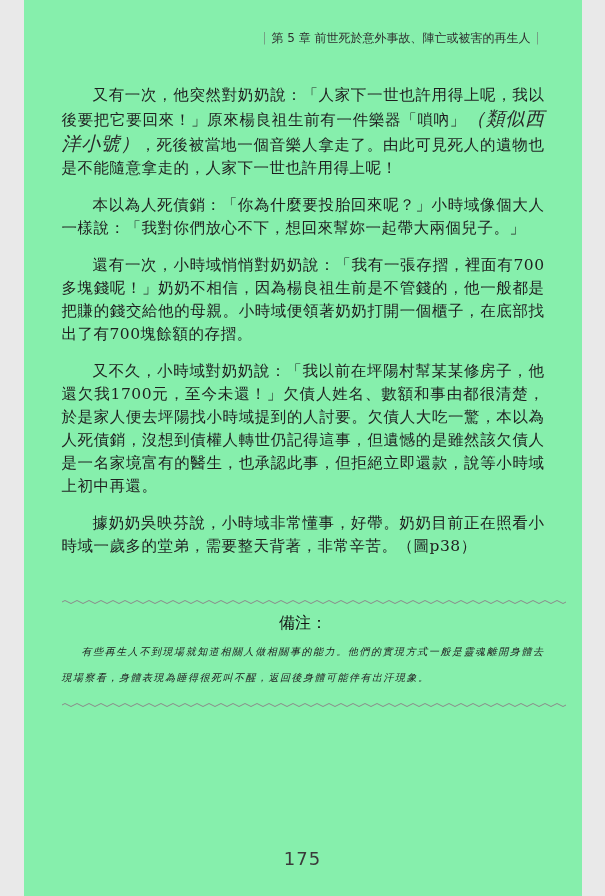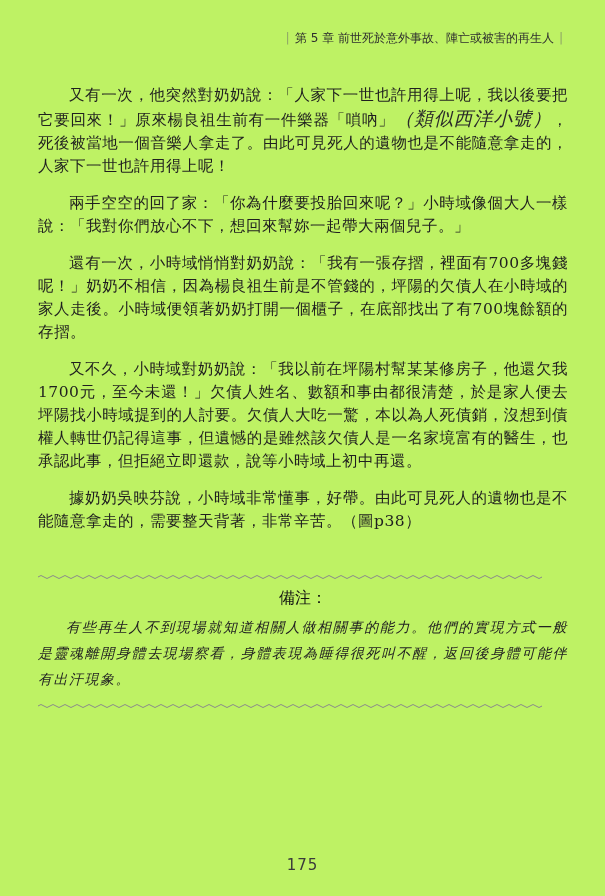--- a/index.html
+++ b/index.html
@@ -2,24 +2,24 @@
 <html lang="zh-Hant"><head>
 <meta charset="utf-8">
 <style>
   html, body {
     margin: 0;
     padding: 0;
     background: #e9e9e9;
   }
   .page {
     position: relative;
-    width: 605px;
+    width: 558px;
     height: 896px;
     margin: 0 auto;
-    background: #bef264;
+    background: #86efac;
     box-sizing: border-box;
     padding: 30px 37px 0 38px;
     overflow: hidden;
     color: #1f1f1f;
   }
   .running-head {
     text-align: right;
     font-family: "DejaVu Sans", "Liberation Sans", sans-serif;
     font-size: 12px;
     line-height: 16px;
@@ -61,60 +61,59 @@
     font-size: 16px;
     font-weight: 500;
     color: #111111;
     line-height: 22px;
     text-align: center;
   }
   .remarks-text {
     margin: 5px 0 10px 0;
     font-family: "DejaVu Serif", "Liberation Serif", serif;
     font-style: italic;
-    font-size: 14px;
+    font-size: 10px;
     line-height: 26px;
     letter-spacing: 1.5px;
     text-indent: 2em;
     text-align: justify;
     color: #222222;
   }
   .page-footer {
     position: absolute;
     left: 0;
     right: 0;
     top: 848px;
     text-align: center;
     font-family: "DejaVu Sans", "Liberation Sans", sans-serif;
-    font-size: 15px;
+    font-size: 18px;
     letter-spacing: 1px;
     color: #3a3a3a;
-    margin-top: 8px;
   }
 </style>
 </head>
 <body>
 
 <div class="page">
 
   <header class="running-head">
     <span class="bar">|</span><span>第 5 章 前世死於意外事故、陣亡或被害的再生人</span><span class="bar">|</span>
   </header>
 
   <main class="body-text">
     <p><span>又有一次，他突然對奶奶說：「人家下一世也許用得上呢，我以後要把它要回來！」原來楊良祖生前有一件樂器「嗩吶」</span><span class="kai">（類似西洋小號）</span><span>，死後被當地一個音樂人拿走了。由此可見死人的遺物也是不能隨意拿走的，人家下一世也許用得上呢！</span></p>
 
-    <p>兩手空空的回了家：「你為什麼要投胎回來呢？」小時域像個大人一樣說：「我對你們放心不下，想回來幫妳一起帶大兩個兒子。」</p>
+    <p>本以為人死債銷：「你為什麼要投胎回來呢？」小時域像個大人一樣說：「我對你們放心不下，想回來幫妳一起帶大兩個兒子。」</p>
 
-    <p>還有一次，小時域悄悄對奶奶說：「我有一張存摺，裡面有700多塊錢呢！」奶奶不相信，因為楊良祖生前是不管錢的，坪陽的欠債人在小時域的家人走後。小時域便領著奶奶打開一個櫃子，在底部找出了有700塊餘額的存摺。</p>
+    <p>還有一次，小時域悄悄對奶奶說：「我有一張存摺，裡面有700多塊錢呢！」奶奶不相信，因為楊良祖生前是不管錢的，他一般都是把賺的錢交給他的母親。小時域便領著奶奶打開一個櫃子，在底部找出了有700塊餘額的存摺。</p>
 
     <p>又不久，小時域對奶奶說：「我以前在坪陽村幫某某修房子，他還欠我1700元，至今未還！」欠債人姓名、數額和事由都很清楚，於是家人便去坪陽找小時域提到的人討要。欠債人大吃一驚，本以為人死債銷，沒想到債權人轉世仍記得這事，但遺憾的是雖然該欠債人是一名家境富有的醫生，也承認此事，但拒絕立即還款，說等小時域上初中再還。</p>
 
 
-    <p>據奶奶吳映芬說，小時域非常懂事，好帶。由此可見死人的遺物也是不能隨意拿走的，需要整天背著，非常辛苦。（圖p38）</p>
+    <p>據奶奶吳映芬說，小時域非常懂事，好帶。奶奶目前正在照看小時域一歲多的堂弟，需要整天背著，非常辛苦。（圖p38）</p>
   </main>
 
   <section class="remarks">
     <svg class="wavy-rule" width="507" height="7" aria-hidden="true">
       <path d="M0 4 q3 -3 6 0 t6 0 t6 0 t6 0 t6 0 t6 0 t6 0 t6 0 t6 0 t6 0 t6 0 t6 0 t6 0 t6 0 t6 0 t6 0 t6 0 t6 0 t6 0 t6 0 t6 0 t6 0 t6 0 t6 0 t6 0 t6 0 t6 0 t6 0 t6 0 t6 0 t6 0 t6 0 t6 0 t6 0 t6 0 t6 0 t6 0 t6 0 t6 0 t6 0 t6 0 t6 0 t6 0 t6 0 t6 0 t6 0 t6 0 t6 0 t6 0 t6 0 t6 0 t6 0 t6 0 t6 0 t6 0 t6 0 t6 0 t6 0 t6 0 t6 0 t6 0 t6 0 t6 0 t6 0 t6 0 t6 0 t6 0 t6 0 t6 0 t6 0 t6 0 t6 0 t6 0 t6 0 t6 0 t6 0 t6 0 t6 0 t6 0 t6 0 t6 0 t6 0 t6 0 t6 0" fill="none" stroke="#8a8a8a" stroke-width="1"></path>
     </svg>
     <div class="remarks-label">備注：</div>
     <p class="remarks-text">有些再生人不到現場就知道相關人做相關事的能力。他們的實現方式一般是靈魂離開身體去現場察看，身體表現為睡得很死叫不醒，返回後身體可能伴有出汗現象。</p>
     <svg class="wavy-rule" width="507" height="7" aria-hidden="true">
       <path d="M0 4 q3 -3 6 0 t6 0 t6 0 t6 0 t6 0 t6 0 t6 0 t6 0 t6 0 t6 0 t6 0 t6 0 t6 0 t6 0 t6 0 t6 0 t6 0 t6 0 t6 0 t6 0 t6 0 t6 0 t6 0 t6 0 t6 0 t6 0 t6 0 t6 0 t6 0 t6 0 t6 0 t6 0 t6 0 t6 0 t6 0 t6 0 t6 0 t6 0 t6 0 t6 0 t6 0 t6 0 t6 0 t6 0 t6 0 t6 0 t6 0 t6 0 t6 0 t6 0 t6 0 t6 0 t6 0 t6 0 t6 0 t6 0 t6 0 t6 0 t6 0 t6 0 t6 0 t6 0 t6 0 t6 0 t6 0 t6 0 t6 0 t6 0 t6 0 t6 0 t6 0 t6 0 t6 0 t6 0 t6 0 t6 0 t6 0 t6 0 t6 0 t6 0 t6 0 t6 0 t6 0 t6 0" fill="none" stroke="#8a8a8a" stroke-width="1"></path>

